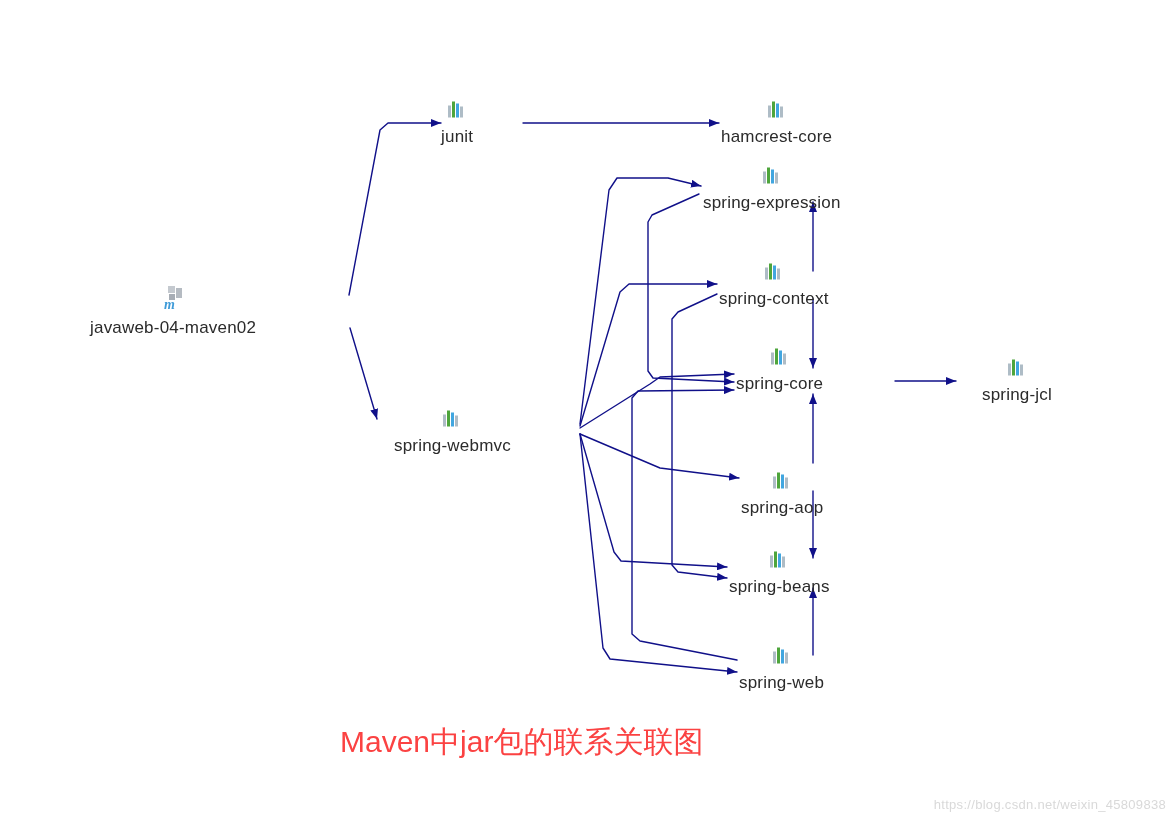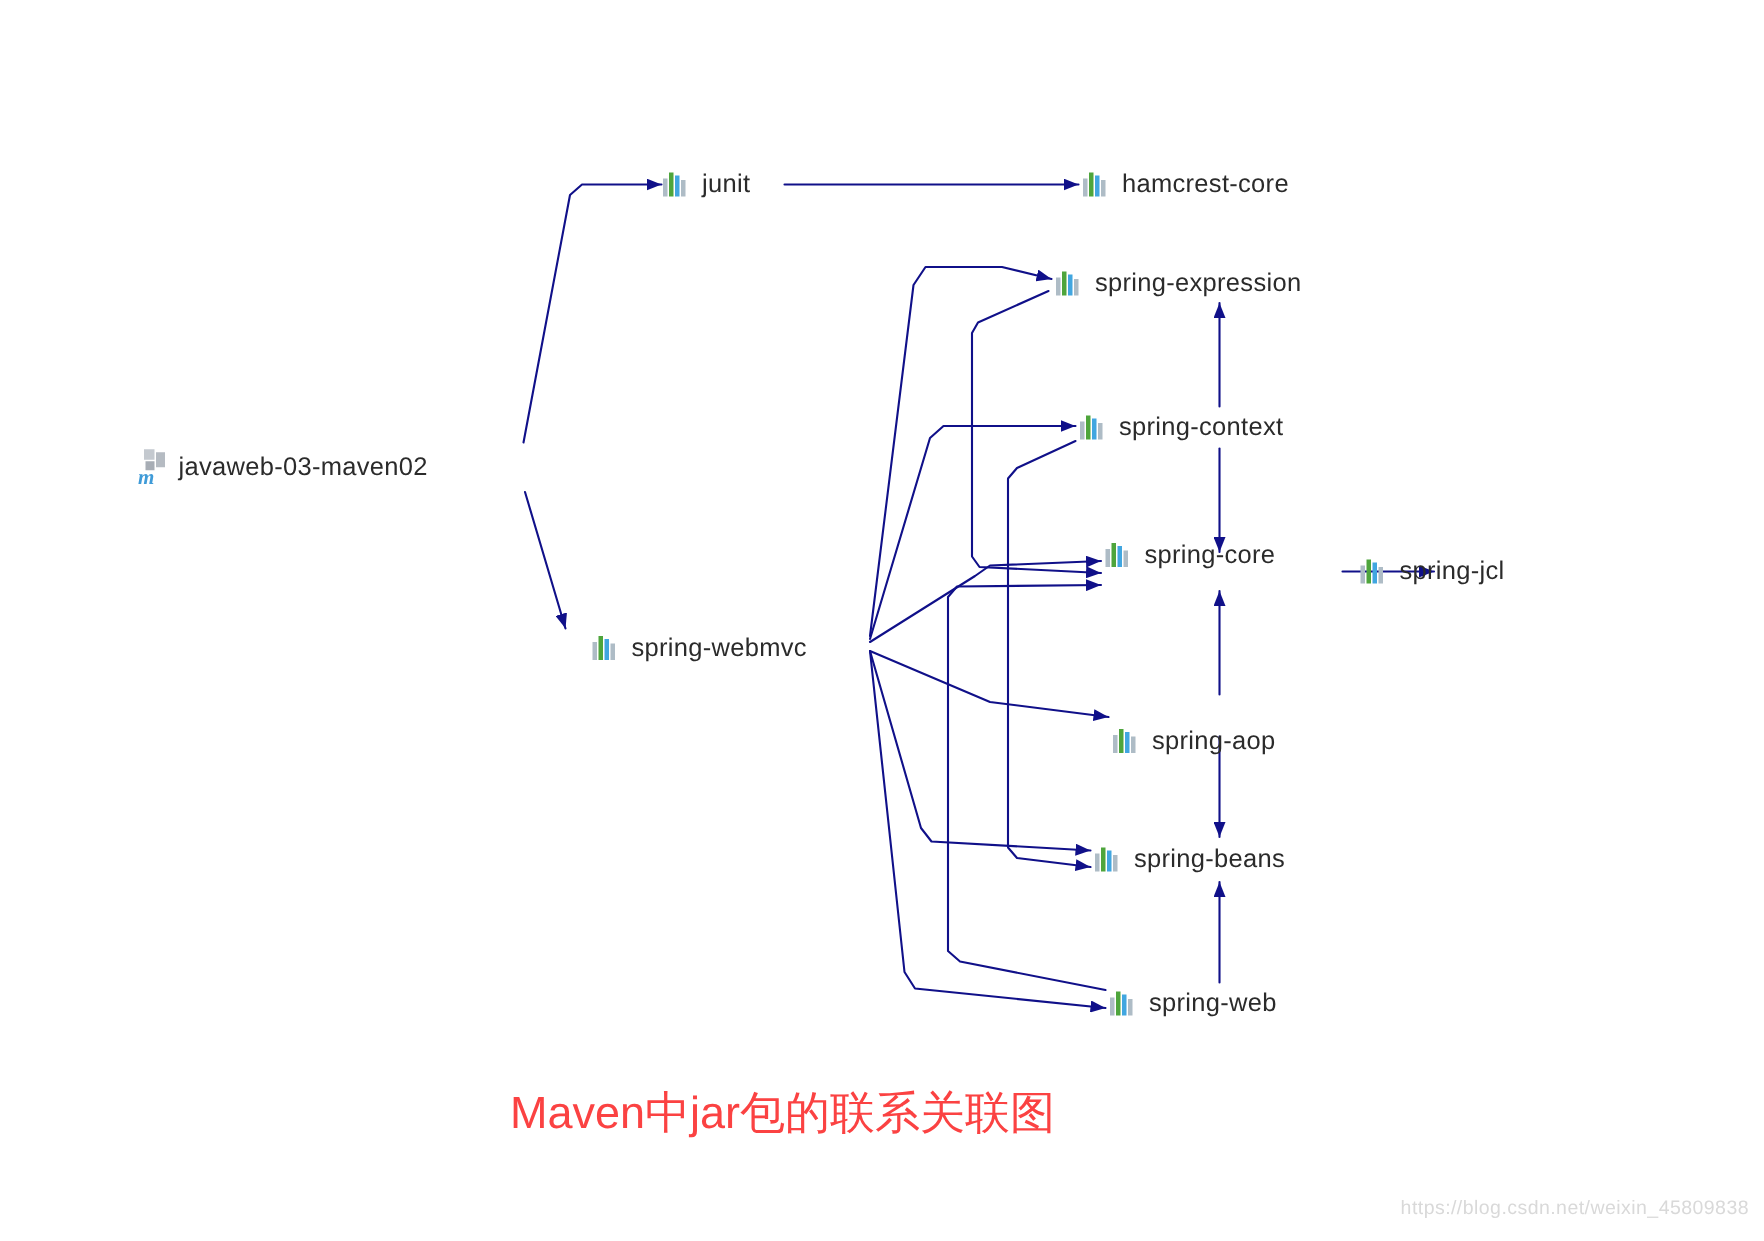--- a/index.html
+++ b/index.html
@@ -10,20 +10,21 @@
     font-family:"Liberation Sans",sans-serif;
     overflow:hidden;
   }
   svg.canvas{position:absolute;left:0;top:0;z-index:1}
   .edge{fill:none;stroke:#101089;stroke-width:1.4;stroke-linejoin:round;stroke-linecap:round}
   .node{
     position:absolute;z-index:2;
     display:flex;align-items:center;gap:7px;
     white-space:nowrap;transform:translateY(-50%);
     cursor:default;
+    flex-direction:column;
   }
   .node .label{font-size:17px;color:#2b2b2b;letter-spacing:.2px}
   .icon{display:block;flex:0 0 auto}
   .caption{
     position:absolute;z-index:2;
     left:340px;top:722px;
     font-size:30px;color:#fb4242;
   }
   .watermark{
     position:absolute;z-index:2;
@@ -64,21 +65,21 @@
   <path class="edge" marker-end="url(#arr)" d="M813,655 L813,588"></path>
 </svg>
 
 <div class="node" style="left:90px;top:311px">
   <svg class="icon" width="22" height="27" viewBox="0 0 22 27">
     <rect x="6" y="2" width="7" height="7" fill="#c4c9cf"></rect>
     <rect x="14" y="4" width="6" height="10" fill="#b5bbc2"></rect>
     <rect x="7" y="10" width="6" height="6" fill="#a7adb5"></rect>
     <text x="2" y="25" font-size="14" font-style="italic" font-weight="bold" fill="#3f9bd8" font-family="'Liberation Serif',serif">m</text>
   </svg>
-  <span class="label">javaweb-03-maven02</span>
+  <span class="label">javaweb-04-maven02</span>
 </div>
 
 <div class="node" style="left:441px;top:123px">
   <svg class="icon" width="20" height="20" viewBox="0 0 20 20">
     <rect x="1" y="6" width="3" height="12" fill="#aebcc6"></rect>
     <rect x="5" y="2" width="3" height="16" fill="#4ea53c"></rect>
     <rect x="9" y="4" width="3" height="14" fill="#41a6e0"></rect>
     <rect x="13" y="7" width="3" height="11" fill="#aebcc6"></rect>
   </svg>
   <span class="label">junit</span>
@@ -117,21 +118,21 @@
 <div class="node" style="left:736px;top:370px">
   <svg class="icon" width="20" height="20" viewBox="0 0 20 20">
     <rect x="1" y="6" width="3" height="12" fill="#aebcc6"></rect>
     <rect x="5" y="2" width="3" height="16" fill="#4ea53c"></rect>
     <rect x="9" y="4" width="3" height="14" fill="#41a6e0"></rect>
     <rect x="13" y="7" width="3" height="11" fill="#aebcc6"></rect>
   </svg>
   <span class="label">spring-core</span>
 </div>
 
-<div class="node" style="left:906px;top:381px">
+<div class="node" style="left:982px;top:381px">
   <svg class="icon" width="20" height="20" viewBox="0 0 20 20">
     <rect x="1" y="6" width="3" height="12" fill="#aebcc6"></rect>
     <rect x="5" y="2" width="3" height="16" fill="#4ea53c"></rect>
     <rect x="9" y="4" width="3" height="14" fill="#41a6e0"></rect>
     <rect x="13" y="7" width="3" height="11" fill="#aebcc6"></rect>
   </svg>
   <span class="label">spring-jcl</span>
 </div>
 
 <div class="node" style="left:741px;top:494px">

